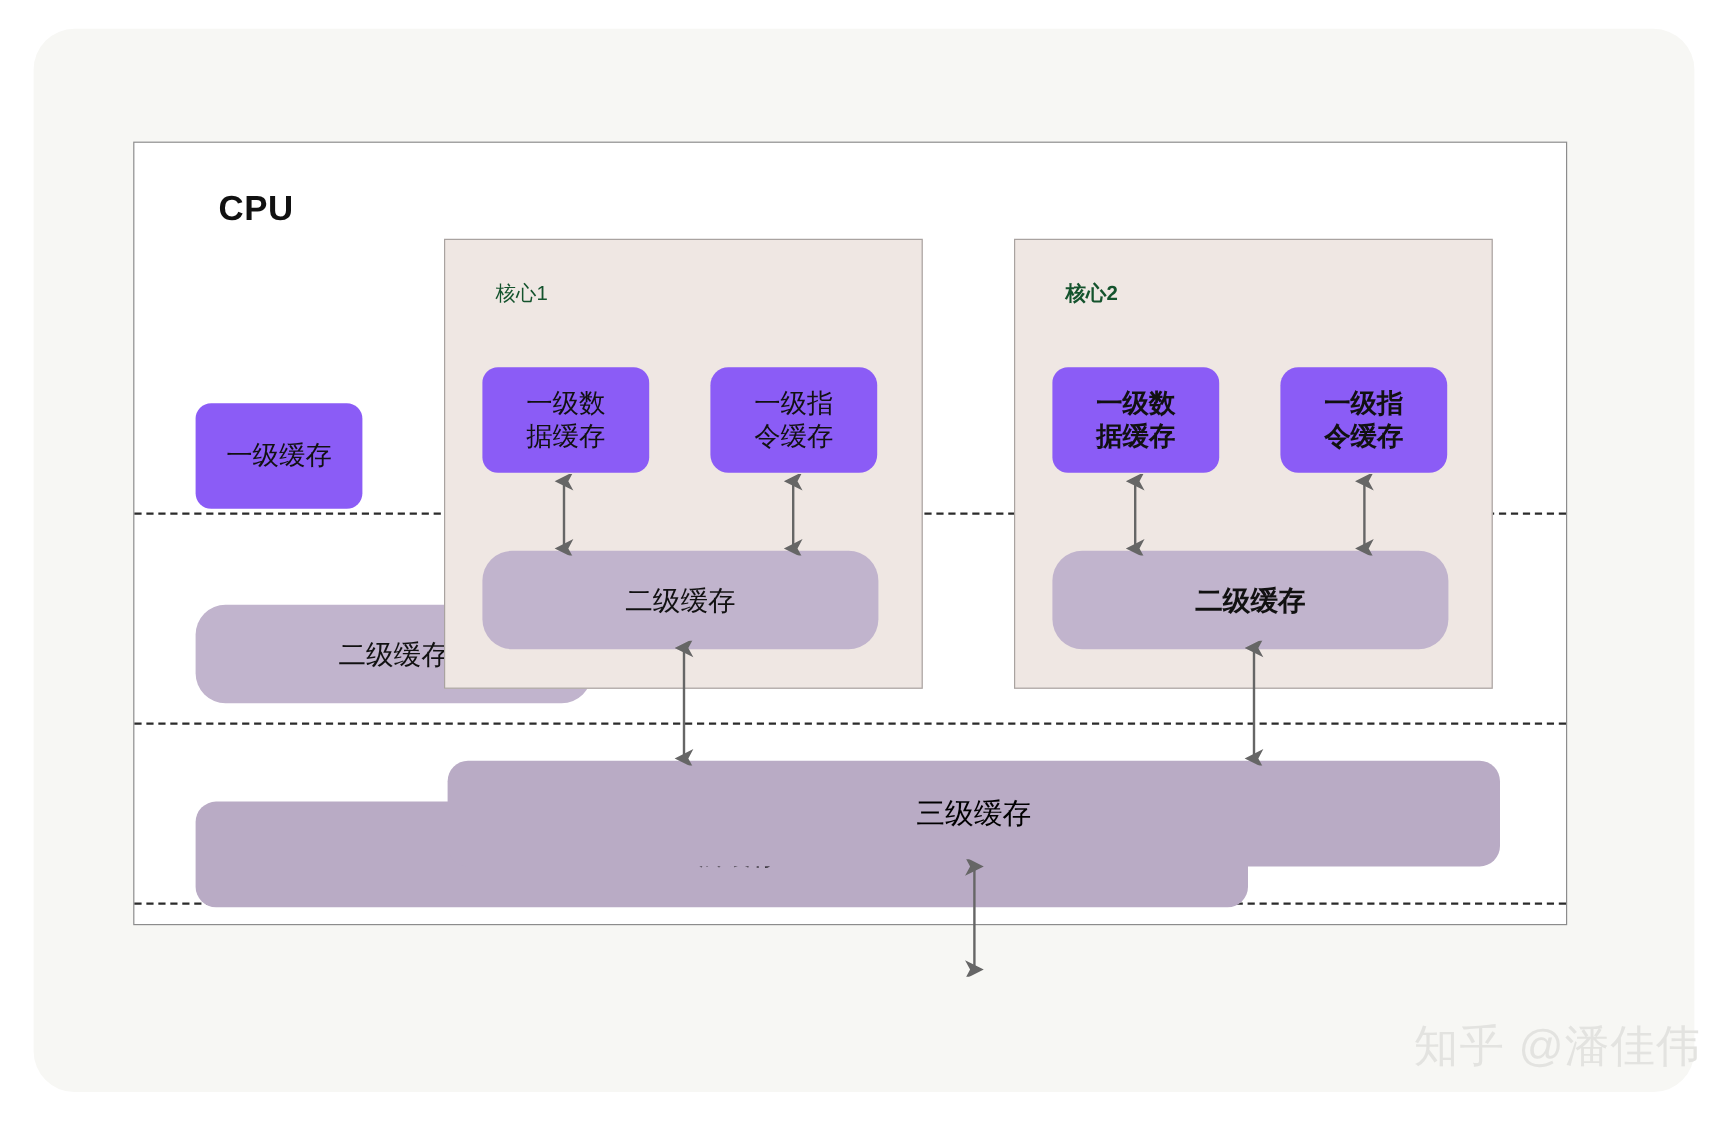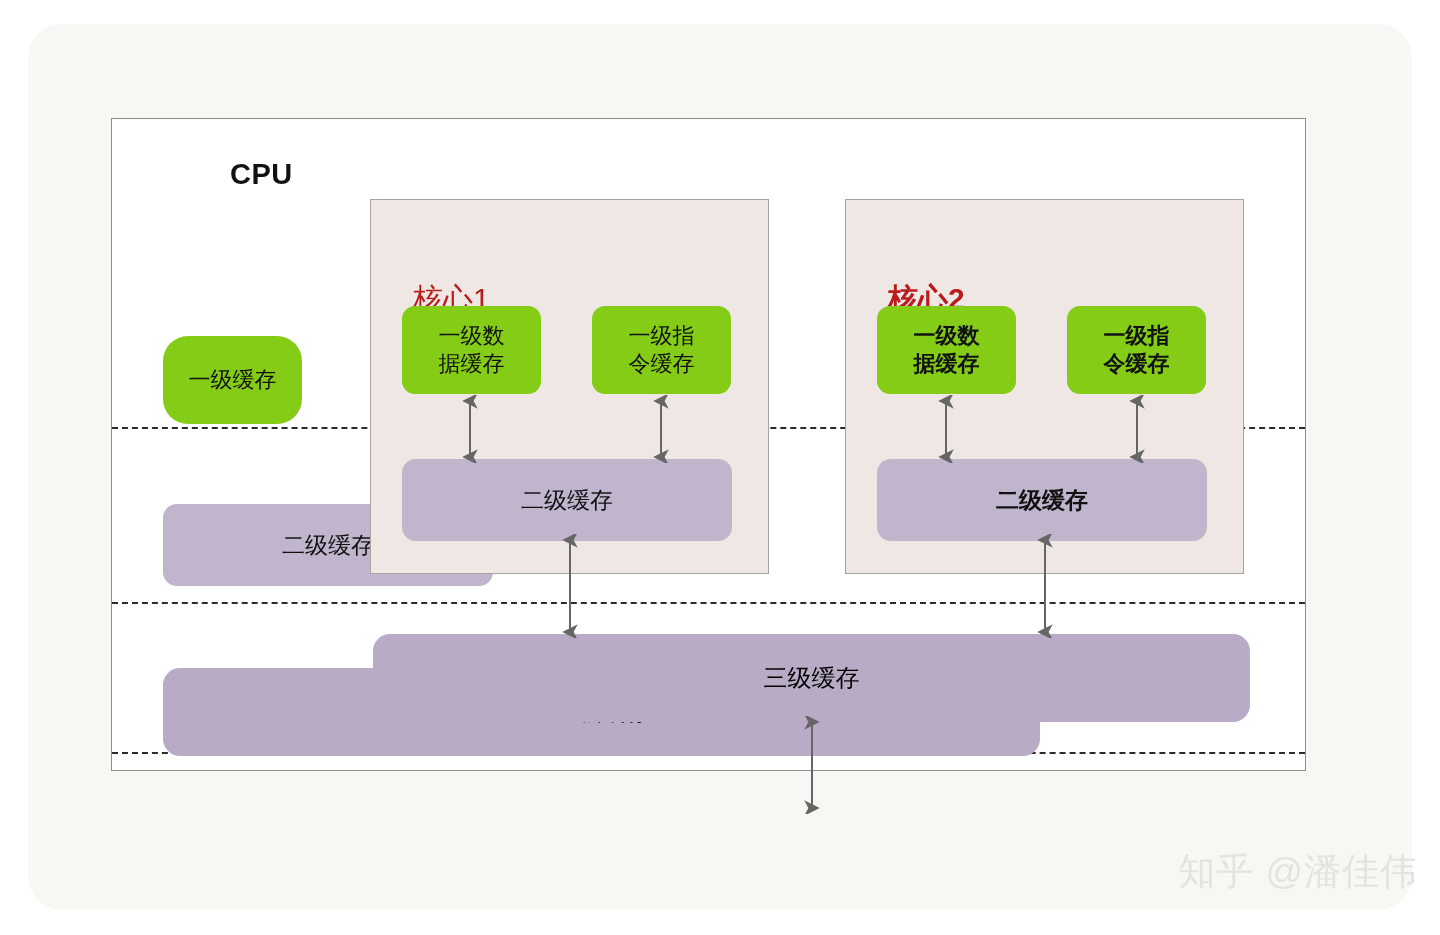--- a/index.html
+++ b/index.html
@@ -41,21 +41,20 @@
     box-sizing: border-box;
   }
   .cpu-title {
     position: absolute;
     left: 182px;
     top: 158px;
     font-size: 29px;
     font-weight: bold;
     color: #111111;
     letter-spacing: 0.5px;
-    margin-left: 48px;
   }
 
   
   .hdash {
     position: absolute;
     left: 112px;
     width: 1193px;
     height: 0;
     border-top: 2.5px dashed #2b2b2b;
   }
@@ -63,74 +62,73 @@
   .hdash.d2 { top: 602px; }
   .hdash.d3 { top: 752px; }
 
   
   .level-label {
     position: absolute;
     font-size: 23px;
     color: #1a1a1a;
     white-space: nowrap;
   }
-  .level-label.l1 { left: 163px; top: 336px; border-radius: 25px; }
+  .level-label.l1 { left: 163px; top: 336px; }
   .level-label.l2 { left: 163px; top: 504px; }
   .level-label.l3 { left: 163px; top: 668px; }
 
   
   .core {
     position: absolute;
     top: 199px;
     width: 399px;
     height: 375px;
     background: #efe7e3;
     border: 1px solid #a9a3a0;
     box-sizing: border-box;
   }
   .core.core1 { left: 370px; }
   .core.core2 { left: 845px; font-weight: bold; }
   .core-title {
     position: absolute;
     left: 42px;
     top: 33px;
-    font-size: 30px;
-    color: #b91c1c;
-    margin-top: 46px;
+    font-size: 17px;
+    color: #14532d;
   }
 
   
   .l1 {
     position: absolute;
     top: 106px;
     width: 139px;
     height: 88px;
-    background: #84cc16;
+    background: #8b5cf6;
     border-radius: 13px;
     display: flex;
     align-items: center;
     justify-content: center;
     text-align: center;
     font-size: 22px;
     line-height: 1.27;
     color: #111111;
     box-sizing: border-box;
   }
   .l1.left  { left: 31px; }
-  .l1.right { left: 221px; }
+  .l1.right { left: 221px; border-radius: 15px; }
 
   
   .l2 {
     position: absolute;
     left: 31px;
     top: 259px;
     width: 330px;
     height: 82px;
     background: #c1b4cd;
-    border-radius: 14px;
+    border-radius: 25px;
     display: flex;
     align-items: center;
     justify-content: center;
     font-size: 23px;
     color: #111111;
     box-sizing: border-box;
   }
 
   
   .l3 {

